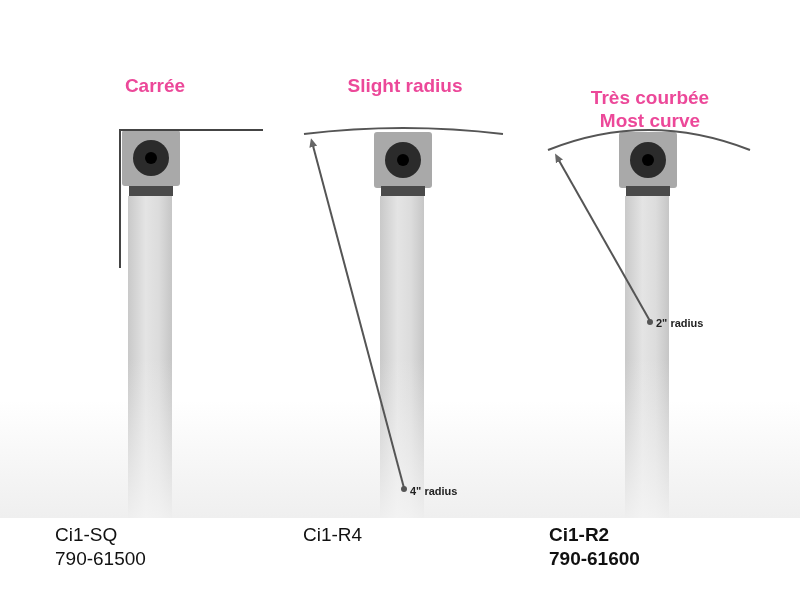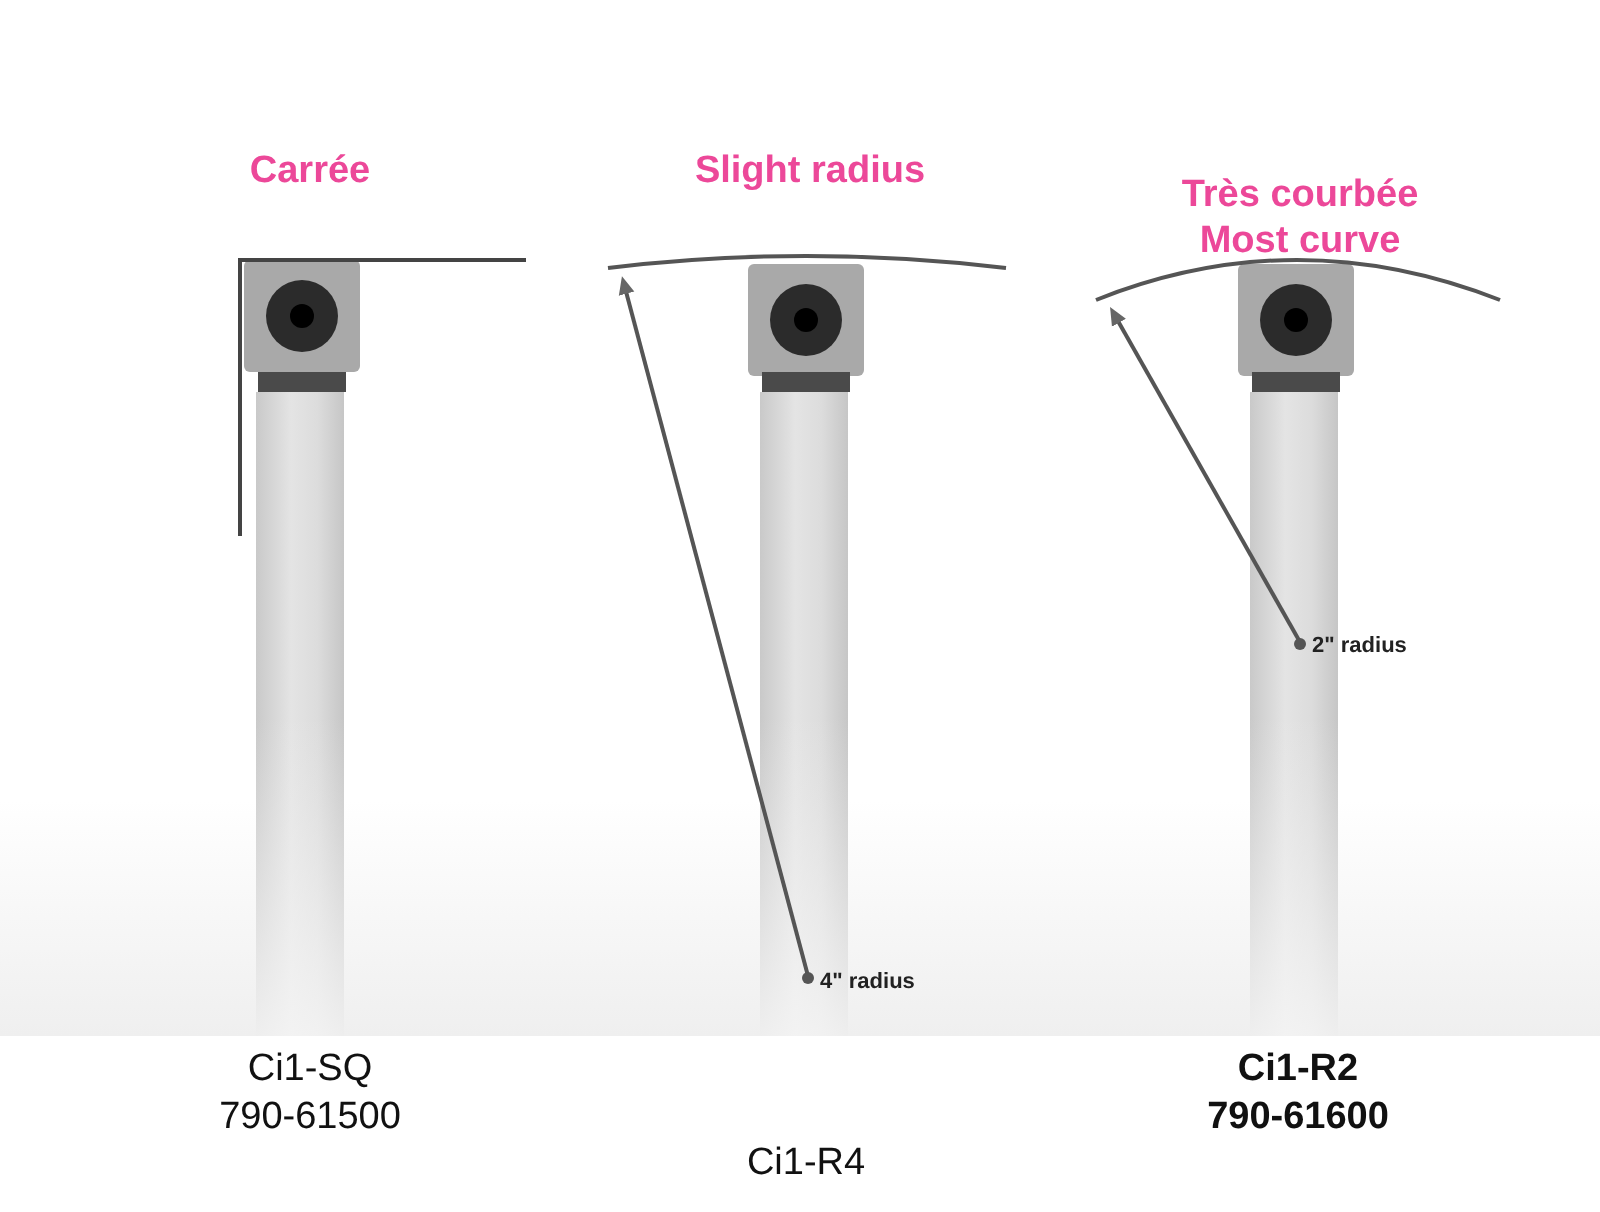--- a/index.html
+++ b/index.html
@@ -1,19 +1,19 @@
 <!DOCTYPE html>
 <html><head>
 <meta charset="utf-8">
 <style>
   html, body { margin: 0; padding: 0; }
   body { width: 800px; height: 606px; background: #ffffff; position: relative; overflow: hidden; font-family: "Liberation Sans", sans-serif; }
   .floor { position: absolute; left: 0; top: 400px; width: 800px; height: 118px; background: linear-gradient(#ffffff, #efefef); }
   .title { position: absolute; text-align: center; font-size: 19px; line-height: 23px; color: #ec4899; font-weight: bold; }
-  .model { position: absolute; text-align: center; font-size: 19px; line-height: 24px; color: #111; top: 523px; width: 200px; }
+  .model { position: absolute; font-size: 19px; line-height: 24px; color: #111; top: 523px; width: 200px; }
   .bar { position: absolute; width: 44px; background: linear-gradient(90deg, #c9c9c9 0%, #e4e4e4 40%, #dcdcdc 70%, #c6c6c6 100%); }
   .bar::after { content: ""; position: absolute; left: 0; right: 0; bottom: 0; height: 160px; background: linear-gradient(rgba(255,255,255,0), rgba(245,245,245,0.85)); }
   .head { position: absolute; width: 58px; height: 56px; background: #a9a9a9; border-radius: 3px; }
   .collar { position: absolute; width: 44px; height: 10px; background: #4a4a4a; }
   .lens { position: absolute; width: 36px; height: 36px; border-radius: 50%; background: #2b2b2b; left: 11px; top: 10px; }
   .lens::after { content: ""; position: absolute; width: 12px; height: 12px; border-radius: 50%; background: #000; left: 12px; top: 12px; }
   .radius-label { position: absolute; font-size: 11px; font-weight: bold; color: #222; }
   svg.overlay { position: absolute; left: 0; top: 0; }
 </style>
 </head>
@@ -39,21 +39,21 @@
 <div>
   <div class="title" style="left:280px; top:74px; width:250px;">
     <div>Slight radius</div>
   </div>
   <div class="bar" style="left:380px; top:196px; height:322px;"></div>
   <div class="head" style="left:374px; top:132px;">
       <div class="lens"></div>
     </div>
   <div class="collar" style="left:381px; top:186px;"></div>
   <div class="radius-label" style="left:410px; top:485px;">4" radius</div>
-  <div class="model" style="left:303px;margin-top:47px;">
+  <div class="model" style="left:303px;">
     <div>Ci1-R4</div>
   </div>
 </div>
 
 <div>
   <div class="title" style="left:545px; top:86px; width:210px;">
     <div>Très courbée</div>
     <div>Most curve</div>
   </div>
   <div class="bar" style="left:625px; top:196px; height:322px;"></div>

